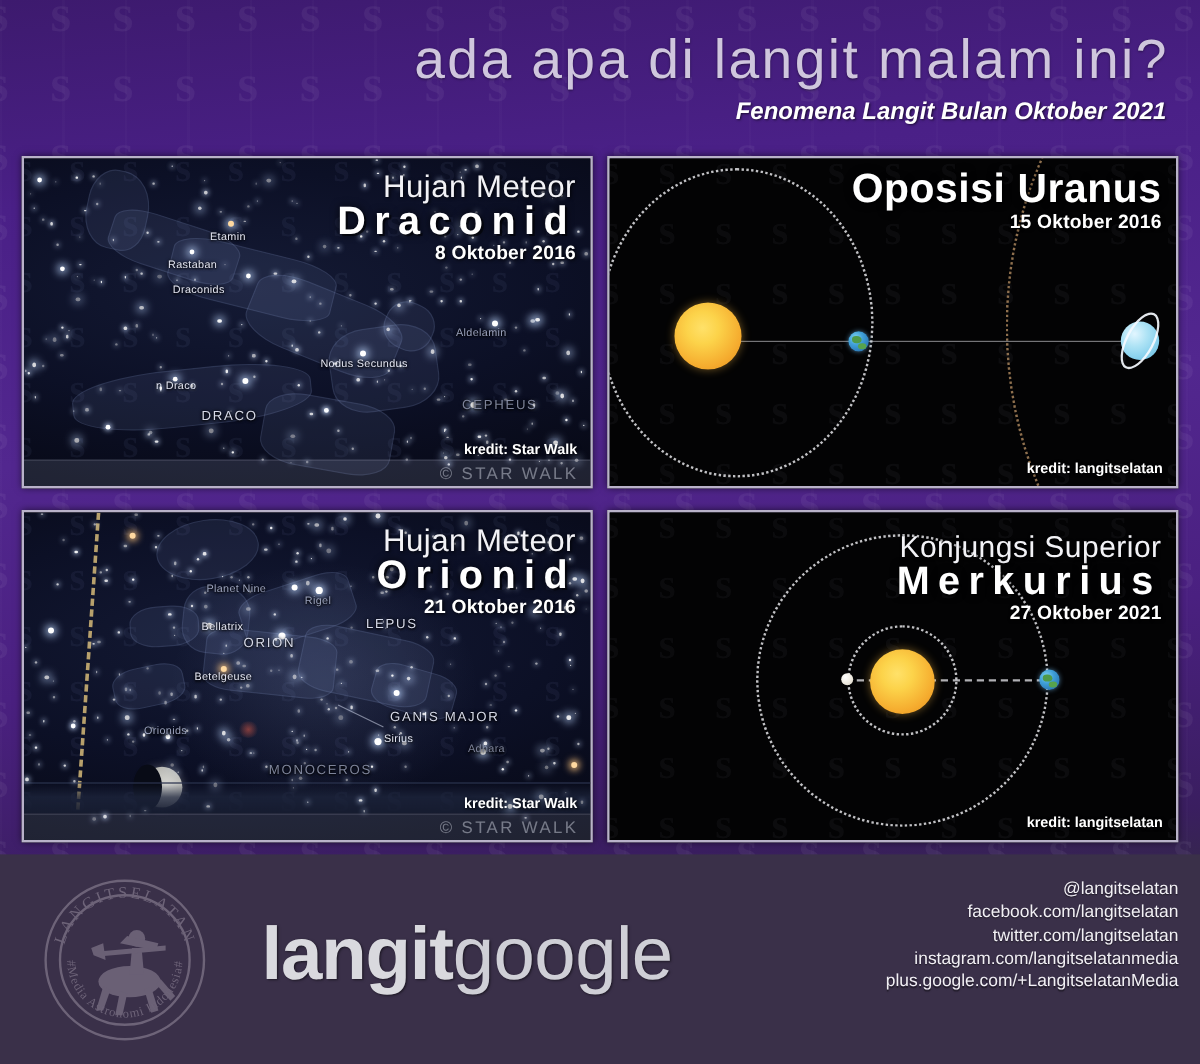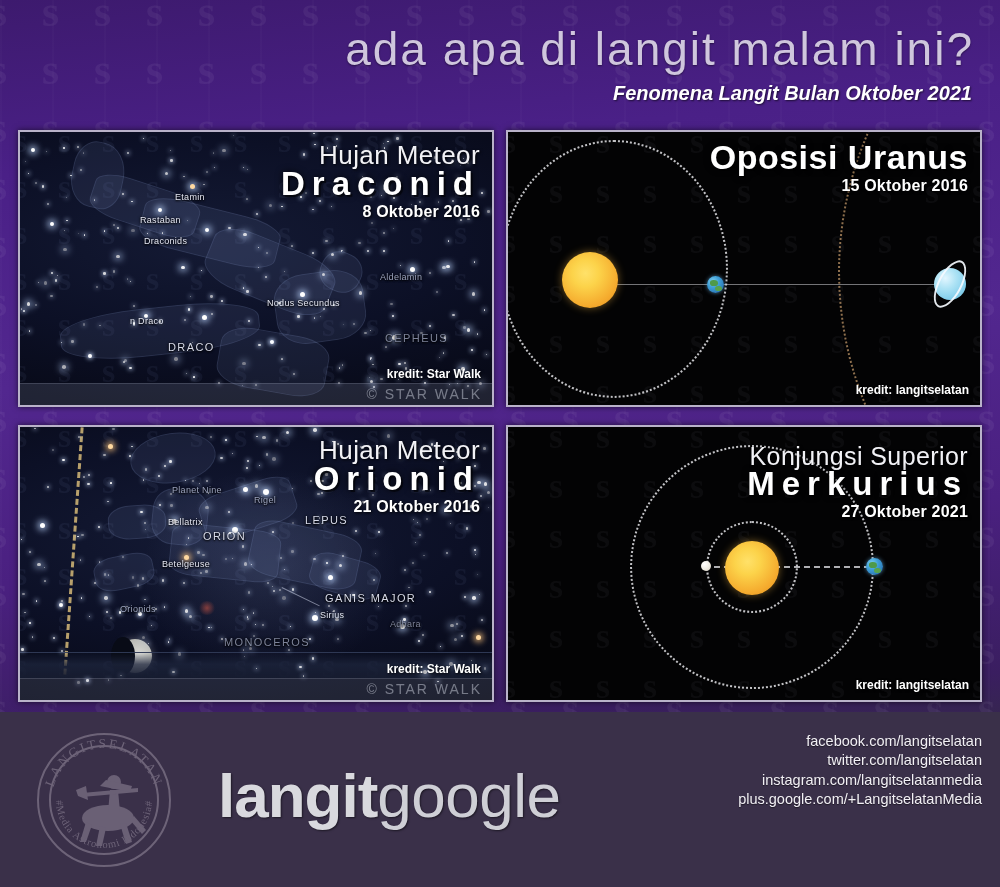--- a/index.html
+++ b/index.html
@@ -1624,20 +1624,21 @@
           <textPath href="#arcBot" startOffset="50%" text-anchor="middle">#Media Astronomi Indonesia#</textPath>
         </text>
       </svg>
     </div>
 
     <div id="wordmark">
       <span class="wm-bold">langit</span><span class="wm-light">google</span>
     </div>
 
     <div id="contact">
+      <div class="contact-line">@langitselatan</div>
       <div class="contact-line">facebook.com/langitselatan</div>
       <div class="contact-line">twitter.com/langitselatan</div>
       <div class="contact-line">instagram.com/langitselatanmedia</div>
       <div class="contact-line">plus.google.com/+LangitselatanMedia</div>
     </div>
 
   </div>
 </div>
 
 </body></html>

